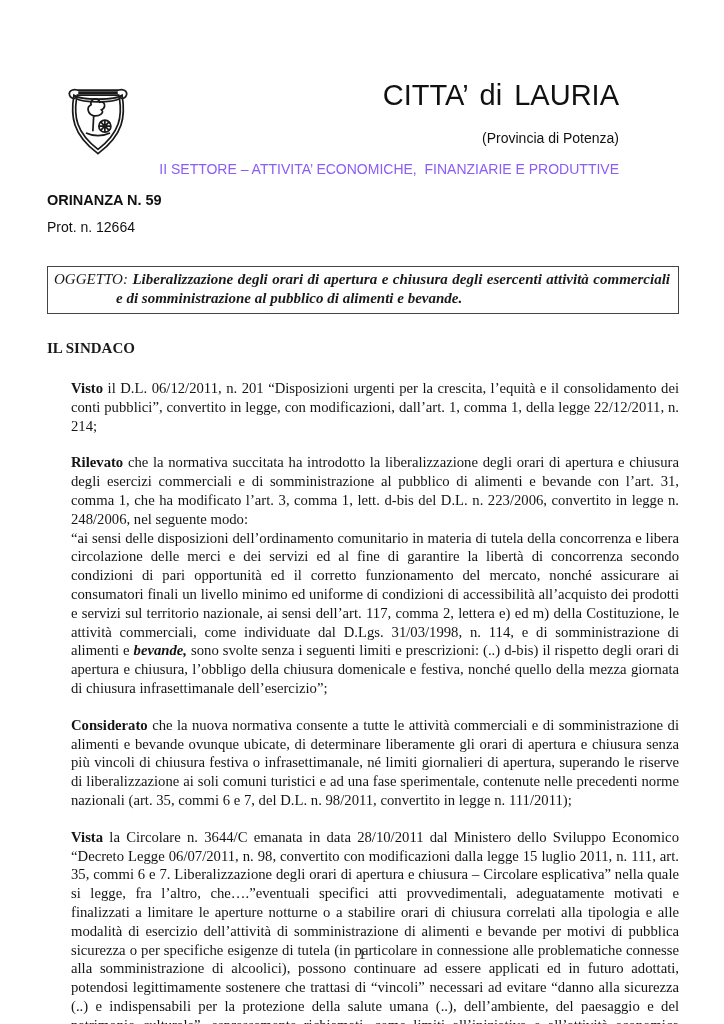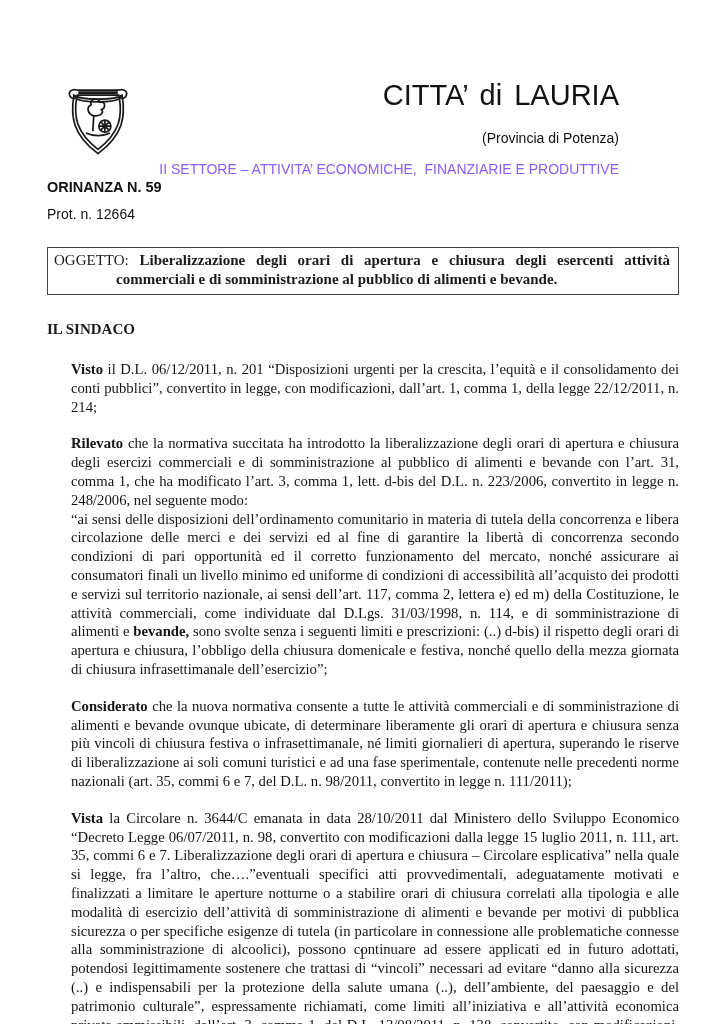--- a/index.html
+++ b/index.html
@@ -41,38 +41,40 @@
     color: #111;
   }
   .doc-department {
     margin-top: 13px;
     font-size: 14px;
     line-height: 18px;
     color: #8b5cf6;
     white-space: pre;
   }
   .ordinance-number {
+    margin-top: 13px;
     font-family: "Liberation Sans", sans-serif;
     font-weight: bold;
     font-size: 14.5px;
     line-height: 19px;
     color: #111;
   }
   .protocol {
     margin-top: 8px;
     font-family: "Liberation Sans", sans-serif;
     font-size: 14px;
     line-height: 18px;
     color: #111;
   }
   
   .oggetto-box {
-    margin-top: 24px;
+    margin-top: 30px;
     border: 1.5px solid #444;
     padding: 3px 8px 5px 6px;
+    font-style: italic;
   }
   .oggetto-text {
     font-size: 15px;
     line-height: 19px;
     text-align: justify;
     padding-left: 62px;
     text-indent: -62px;
   }
   .oggetto-label { font-weight: 400; }
   
@@ -87,21 +89,21 @@
   .para {
     font-size: 14.7px;
     line-height: 18.8px;
     text-align: justify;
     margin-bottom: 18px;
     color: #141414;
     margin-left: 24px;
   }
   .b  { font-weight: bold; }
   .i  { }
-  .bi { font-weight: bold; }
+  .bi { font-weight: bold; font-style: italic; }
   .page-number {
     position: absolute;
     left: 0; right: 0;
     top: 947px;
     text-align: center;
     font-size: 14px;
     color: #222;
   }
   svg .ln { fill: none; stroke: #1a1a1a; stroke-width: 2; }
 </style>

